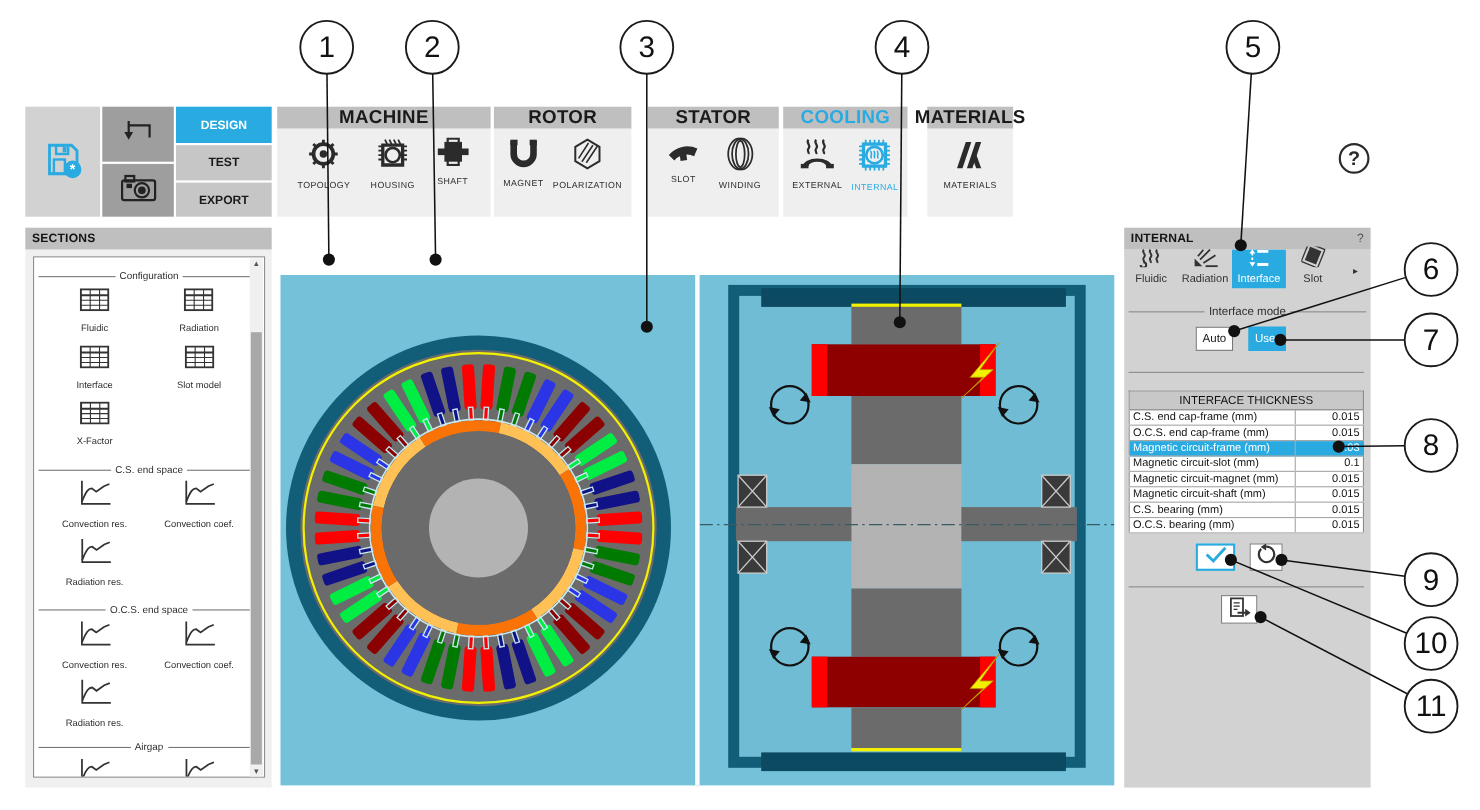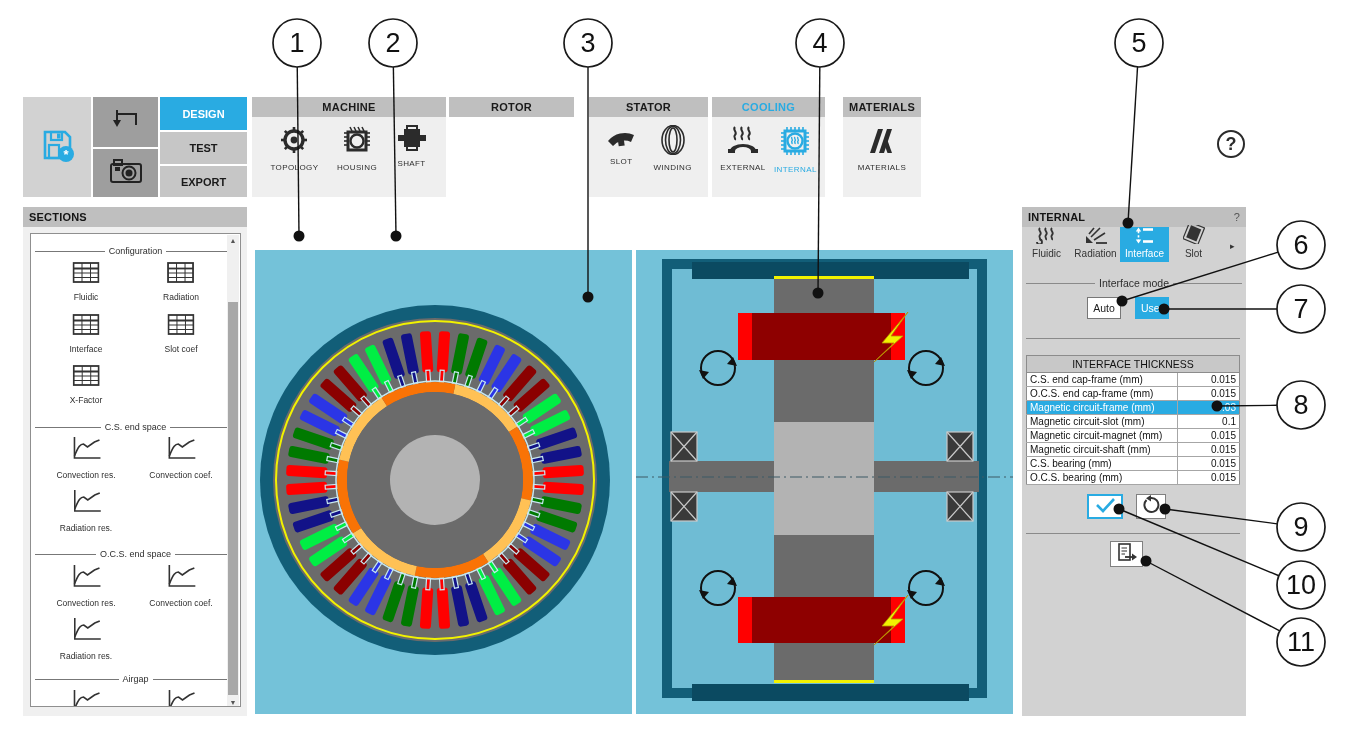--- a/index.html
+++ b/index.html
@@ -9,21 +9,21 @@
   .abs{position:absolute;}
   
   .save-block{left:23px;top:97px;width:68px;height:100px;background:#d2d2d2;
       display:flex;align-items:center;justify-content:center;}
   .gray-btn{background:#9e9e9e;display:flex;align-items:center;justify-content:center;}
   .mode-btn{left:160px;width:87px;display:flex;align-items:center;justify-content:center;
       font-size:11px;font-weight:bold;color:#1a1a1a;background:#c6c6c6;cursor:default;}
   .mode-btn.active{background:var(--accent);color:#fff;}
   .tb-group{position:absolute;top:97px;height:100px;}
   .tb-group .hd{height:20px;background:#bfbfbf;display:flex;align-items:center;
-      justify-content:center;font-size:11px;font-weight:bold;color:#1a1a1a;letter-spacing:.3px;}
+      justify-content:center;font-size:17px;font-weight:bold;color:#1a1a1a;letter-spacing:.3px;}
   .tb-group .hd.active{color:var(--accent);}
   .tb-group .bd{height:80px;background:#efefef;display:flex;align-items:flex-start;
       justify-content:space-evenly;padding-top:8px;}
   .tb-item{display:flex;flex-direction:column;align-items:center;gap:4px;width:max-content;}
   .tb-item .lbl{font-size:8px;color:#2e2e2e;letter-spacing:.4px;white-space:nowrap;}
   .tb-item.active .lbl{color:var(--accent);}
   
   .panel-hd{height:20px;background:#bfbfbf;display:flex;align-items:center;
       font-size:11px;font-weight:bold;color:#141414;padding:0 6px;letter-spacing:.2px;}
   
@@ -168,20 +168,37 @@
                   <rect x="8" y="4" width="16" height="18"></rect>
      <rect x="11" y="1" width="10" height="24" fill="none" stroke="#2b2b2b" stroke-width="2"></rect>
                 </g>
               </svg></span>
                     <span class="lbl">SHAFT</span>
           </div>
         </div>
       </div>
       <div class="tb-group" style="left: 449px; width: 125px;">
         <div class="hd">ROTOR</div>
+        <div class="bd">
+          <div class="tb-item">
+            <span><svg width="28" height="28" viewBox="0 0 28 28">
+     <path d="M5 3 V15 a9 9 0 0 0 18 0 V3" fill="none" stroke="#2b2b2b" stroke-width="6"></path>
+     <rect x="2" y="2" width="6.5" height="5" fill="#2b2b2b"></rect>
+                <rect x="19.5" y="2" width="6.5" height="5" fill="#2b2b2b"></rect>
+              </svg></span>
+                    <span class="lbl">MAGNET</span>
+          </div>
+          <div class="tb-item">
+            <span><svg width="30" height="30" viewBox="0 0 30 30">
+     <path d="M15 2 L26 8.5 V21.5 L15 28 L4 21.5 V8.5 Z" fill="none" stroke="#2b2b2b" stroke-width="1.8"></path>
+     <path d="M10 22 L20 7 M14 23 L24 8 M7 19 L16 5" stroke="#2b2b2b" stroke-width="1.4"></path>
+              </svg></span>
+                    <span class="lbl">POLARIZATION</span>
+          </div>
+        </div>
       </div>
       <div class="tb-group" style="left: 589px; width: 119px;">
         <div class="hd">STATOR</div>
         <div class="bd">
           <div class="tb-item">
             <span><svg width="32" height="24" viewBox="0 0 32 24">
                 <path d="M3 16 A22 22 0 0 1 29 10 L26 17 A15 15 0 0 0 8 21 Z" fill="#2b2b2b"></path>
                 <rect x="13" y="12" width="6" height="9" fill="#2b2b2b" transform="rotate(-8 16 16)"></rect>
               </svg></span>
                     <span class="lbl">SLOT</span>
@@ -311,21 +328,21 @@
           </div>
           <div class="sec-item" style="left: 150px; top: 80px;">
             <span><svg width="27" height="21" viewBox="0 0 27 21">
   <rect x="1" y="1" width="25" height="19" fill="none" stroke="#333" stroke-width="1.8"></rect>
   <line x1="1" y1="6.5" x2="26" y2="6.5" stroke="#333" stroke-width="1.8"></line>
   <line x1="1" y1="11" x2="26" y2="11" stroke="#333" stroke-width="1"></line>
   <line x1="1" y1="15.5" x2="26" y2="15.5" stroke="#333" stroke-width="1"></line>
   <line x1="9.5" y1="1" x2="9.5" y2="20" stroke="#333" stroke-width="1"></line>
   <line x1="18" y1="1" x2="18" y2="20" stroke="#333" stroke-width="1"></line>
               </svg></span>
-            <span class="lbl">Slot coef</span>
+            <span class="lbl">Slot model</span>
           </div>
           <div class="sec-item" style="left: 55px; top: 131px;">
             <span><svg width="27" height="21" viewBox="0 0 27 21">
   <rect x="1" y="1" width="25" height="19" fill="none" stroke="#333" stroke-width="1.8"></rect>
   <line x1="1" y1="6.5" x2="26" y2="6.5" stroke="#333" stroke-width="1.8"></line>
   <line x1="1" y1="11" x2="26" y2="11" stroke="#333" stroke-width="1"></line>
   <line x1="1" y1="15.5" x2="26" y2="15.5" stroke="#333" stroke-width="1"></line>
   <line x1="9.5" y1="1" x2="9.5" y2="20" stroke="#333" stroke-width="1"></line>
   <line x1="18" y1="1" x2="18" y2="20" stroke="#333" stroke-width="1"></line>
               </svg></span>

